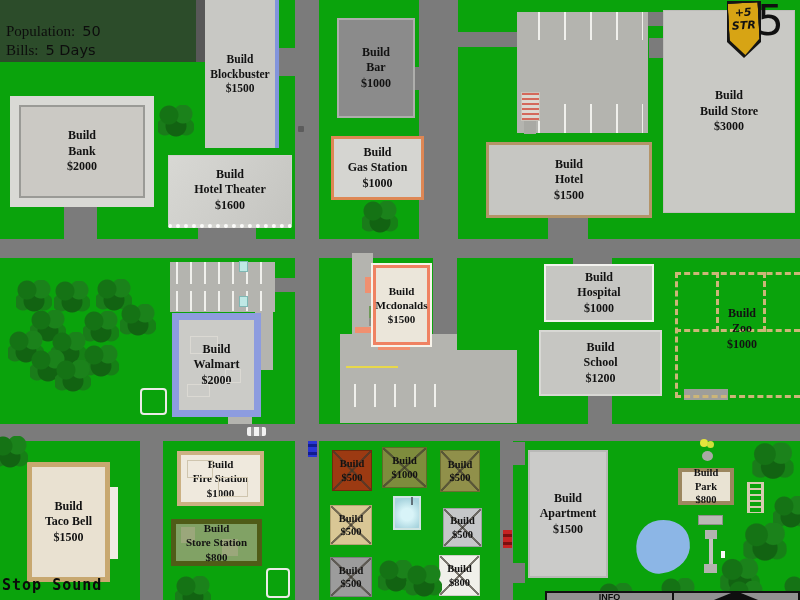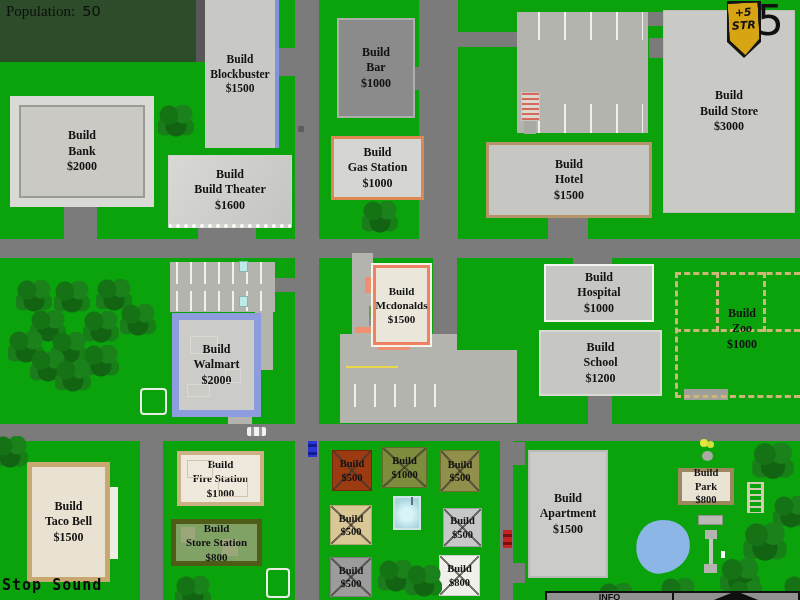--- a/index.html
+++ b/index.html
@@ -21,21 +21,21 @@
     radial-gradient(circle at 11px 10px,#157315 9px,transparent 10px),
     radial-gradient(circle at 25px 9px,#1b821b 9px,transparent 10px),
     radial-gradient(circle at 18px 21px,#126312 10px,transparent 11px),
     radial-gradient(circle at 7px 22px,#1a7c1a 8px,transparent 9px),
     radial-gradient(circle at 28px 22px,#168016 8px,transparent 9px);}
   .dashv{border-left:3px dashed #ccb678;}
   .dashh{border-top:3px dashed #ccb678;}
   .stats{left:0;top:0;width:196px;height:62px;background:#2c4c2a;padding:3px 0 0 6px;
          font-size:15px;color:#0d0d0d;}
   .stat-row{display:flex;gap:7px;align-items:baseline;height:19px;}
-  .stat-value{font-family:"DejaVu Sans",sans-serif;font-size:14.5px;}
+  .stat-value{font-family:"DejaVu Sans",sans-serif;font-size:14.5px;margin-top:20px;}
   .badge-outer{left:727px;top:1px;width:34px;height:57px;background:#141414;
     clip-path:polygon(0 0,100% 0,100% 72%,50% 100%,0 72%);}
   .badge-inner{position:absolute;left:2px;top:2px;right:2px;bottom:3px;background:#d7a414;
     clip-path:polygon(0 0,100% 0,100% 70%,50% 100%,0 70%);display:flex;flex-direction:column;align-items:center;
     padding-top:4px;font-family:"DejaVu Sans",sans-serif;font-weight:bold;font-style:italic;font-size:11px;
     line-height:1.15;transform:rotate(-3deg);color:#111;}
   .five{left:757px;top:0;font-family:"DejaVu Sans",sans-serif;font-size:42px;color:#101010;line-height:1;}
   .sound{left:2px;top:576px;font-family:"DejaVu Sans Mono",monospace;font-weight:bold;font-size:15px;
          letter-spacing:1px;color:#0a0a0a;cursor:pointer;}
   .info-bar{left:545px;top:591px;width:255px;height:12px;background:#919191;border:2px solid #101010;
@@ -146,21 +146,21 @@
       <span class="ln">Bank</span>
       <span class="ln">$2000</span>
     </div>
   <div class="bld" style="left:205px;top:0;width:74px;height:148px;background:#c8c8c4;border-right:4px solid #8294dc;font-size:11.5px">
       <span class="ln">Build</span>
       <span class="ln">Blockbuster</span>
       <span class="ln">$1500</span>
     </div>
   <div class="bld" style="left:168px;top:155px;width:124px;height:73px;background:linear-gradient(125deg,#d8d8d4,#c4c4c0);border:1px solid #cfcfcb;border-bottom:4px dotted #fcfcfa">
       <span class="ln">Build</span>
-      <span class="ln">Build Theater</span>
+      <span class="ln">Hotel Theater</span>
       <span class="ln">$1600</span>
     </div>
   <div class="bld" style="left:337px;top:18px;width:78px;height:100px;background:#8b8b8b;border:2px solid #aeaeac">
       <span class="ln">Build</span>
       <span class="ln">Bar</span>
       <span class="ln">$1000</span>
     </div>
   <div class="bld" style="left:331px;top:136px;width:93px;height:64px;background:#d5d5d1;border:3px solid #de8754">
       <span class="ln">Build</span>
       <span class="ln">Gas Station</span>
@@ -283,20 +283,24 @@
   <i class="tree" style="left:722px;top:560px;transform:scale(1.1)"></i>
   <i class="tree" style="left:783px;top:576px"></i>
   <i class="tree" style="left:728px;top:581px"></i>
 
   <div style="left:196px;top:0;width:9px;height:62px;background:#585858"></div>
   <div class="stats">
     <div class="stat-row">
       <span class="stat-label">Population:</span>
       <span class="stat-value">50</span>
     </div>
+    <div class="stat-row">
+      <span class="stat-label">Bills:</span>
+      <span class="stat-value">5 Days</span>
+    </div>
   </div>
   <div class="badge-outer">
     <div class="badge-inner">
       <span>+5</span>
       <span>STR</span>
     </div>
   </div>
   <div class="five">5</div>
   <div class="sound">Stop Sound</div>
   <div class="info-bar">

